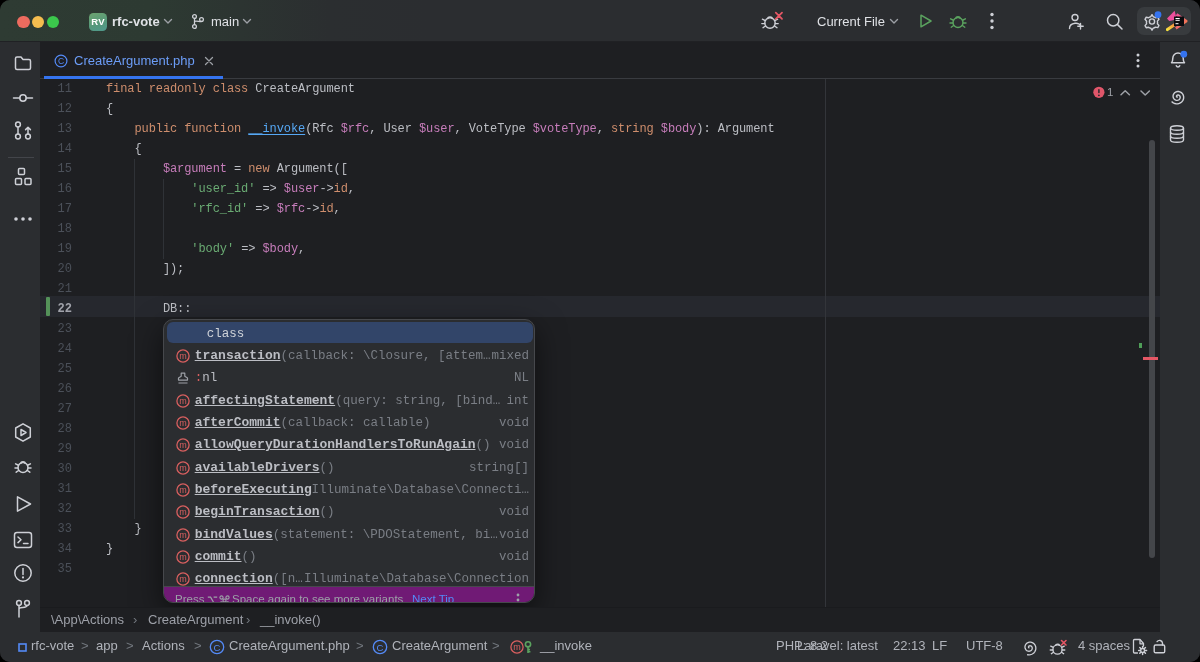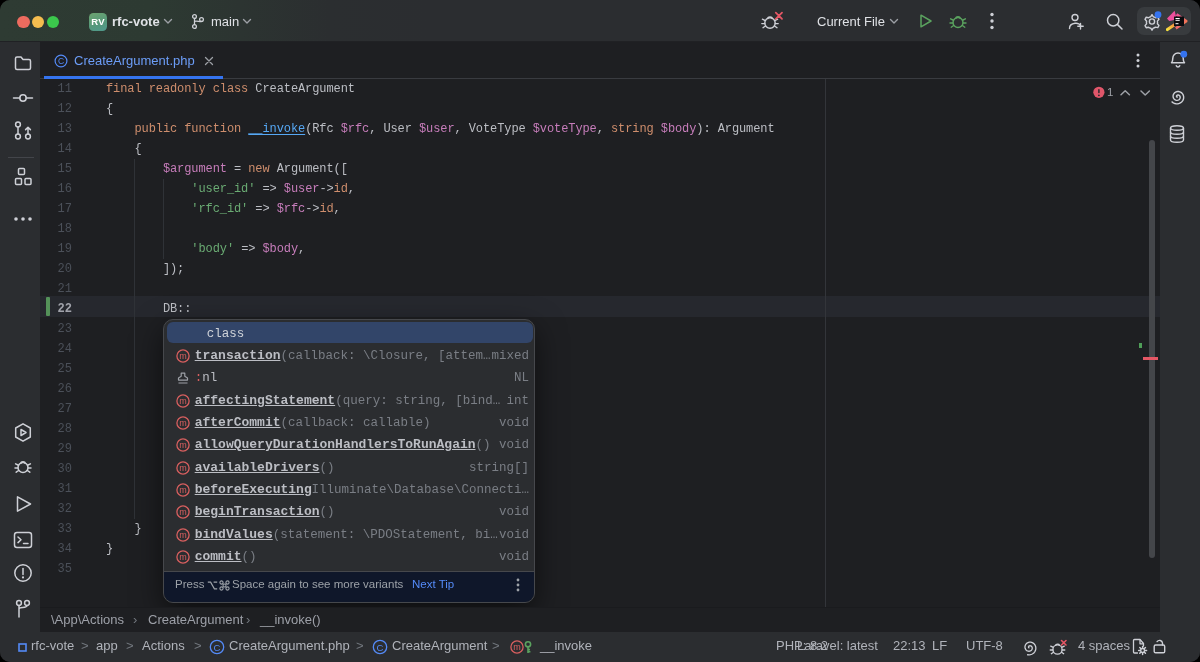--- a/index.html
+++ b/index.html
@@ -31,21 +31,21 @@
   .guide { position:absolute; width:1px; background:#2f3237; }
   .margin-guide { position:absolute; left:785px; top:0; width:1px; height:528px; background:#33353a; }
   
   .popup { position:absolute; left:163px; top:319px; width:372px; height:284px; background:#2b2d30; border:1px solid #46484c;
     border-radius:10px; box-shadow:0 10px 30px rgba(0,0,0,.55); overflow:hidden; }
   .prow { position:absolute; left:1px; width:368px; height:22.3px; font-family:"Liberation Mono",monospace; font-size:12.5px; color:#bcbec4; }
   .pname { font-weight:bold; font-size:13px;text-decoration:underline; }
   .pgray { color:#7a7e85; }
   .ptype { position:absolute; right:4px; top:0; color:#7a7e85; }
   .psel { position:absolute; left:2.5px; top:2px; width:366px; height:20.5px; background:#324569; border-radius:6px; }
-  .hintbar { position:absolute; left:0; bottom:0; width:370px; height:31px; background:#0f172a; border-top:1px solid #46484c;
+  .hintbar { position:absolute; left:0; bottom:0; width:370px; height:16px; background:#701a75; border-top:1px solid #46484c;
     font-size:11.5px; color:#9da2a8; line-height:25px; }
   
   .crumbs { position:absolute; left:40px; top:607px; width:1120px; height:25px; background:#1e1f22; border-top:1px solid #1a1b1e; font-size:13px; color:#9da0a8; line-height:24px; }
   
   .statusbar { position:absolute; left:0; top:632px; width:1200px; height:30px; background:#2b2d30; font-size:13px; color:#b0b3ba; }
   .sbitem { position:absolute; top:0; line-height:28px; }
   svg { display:block; }
 </style>
 </head>
 <body>

